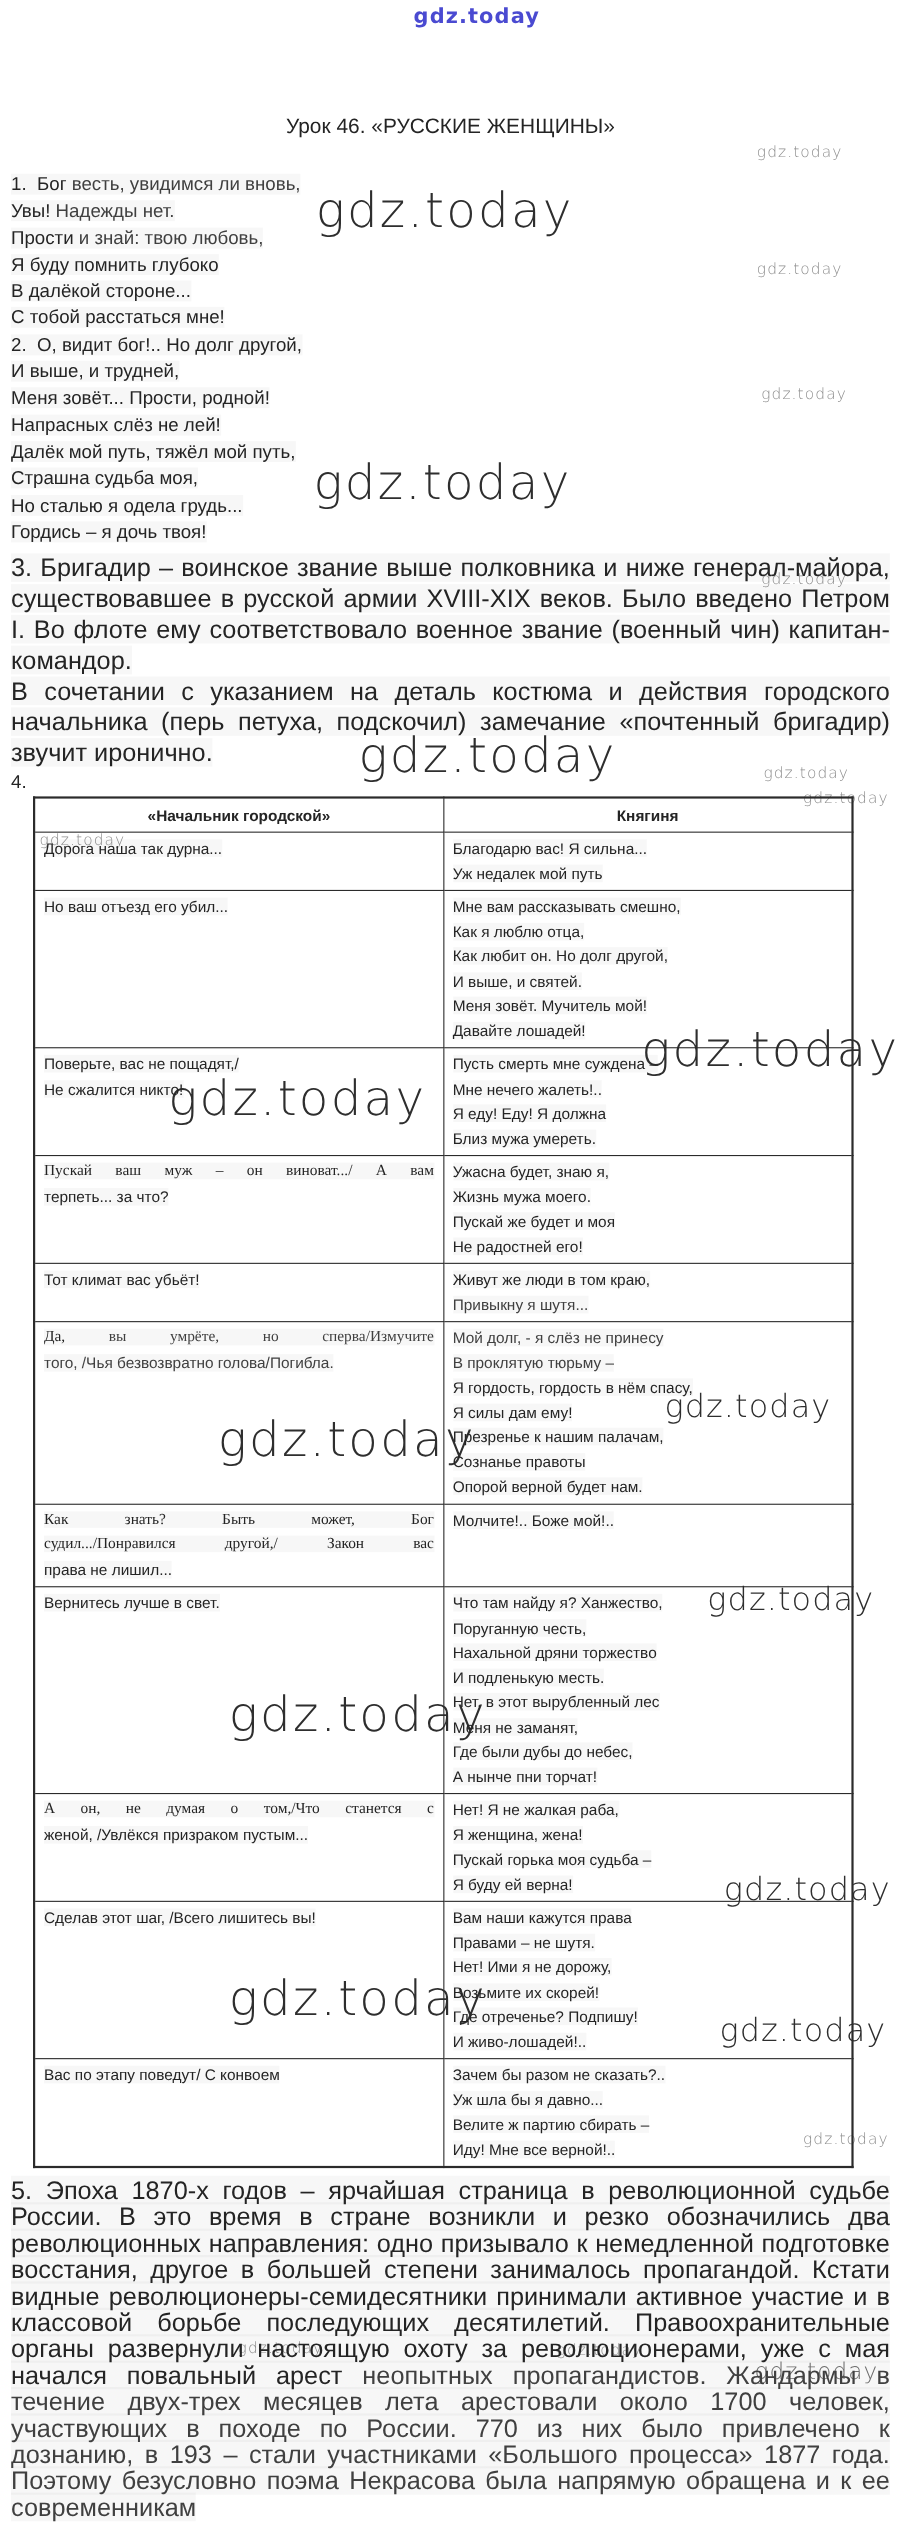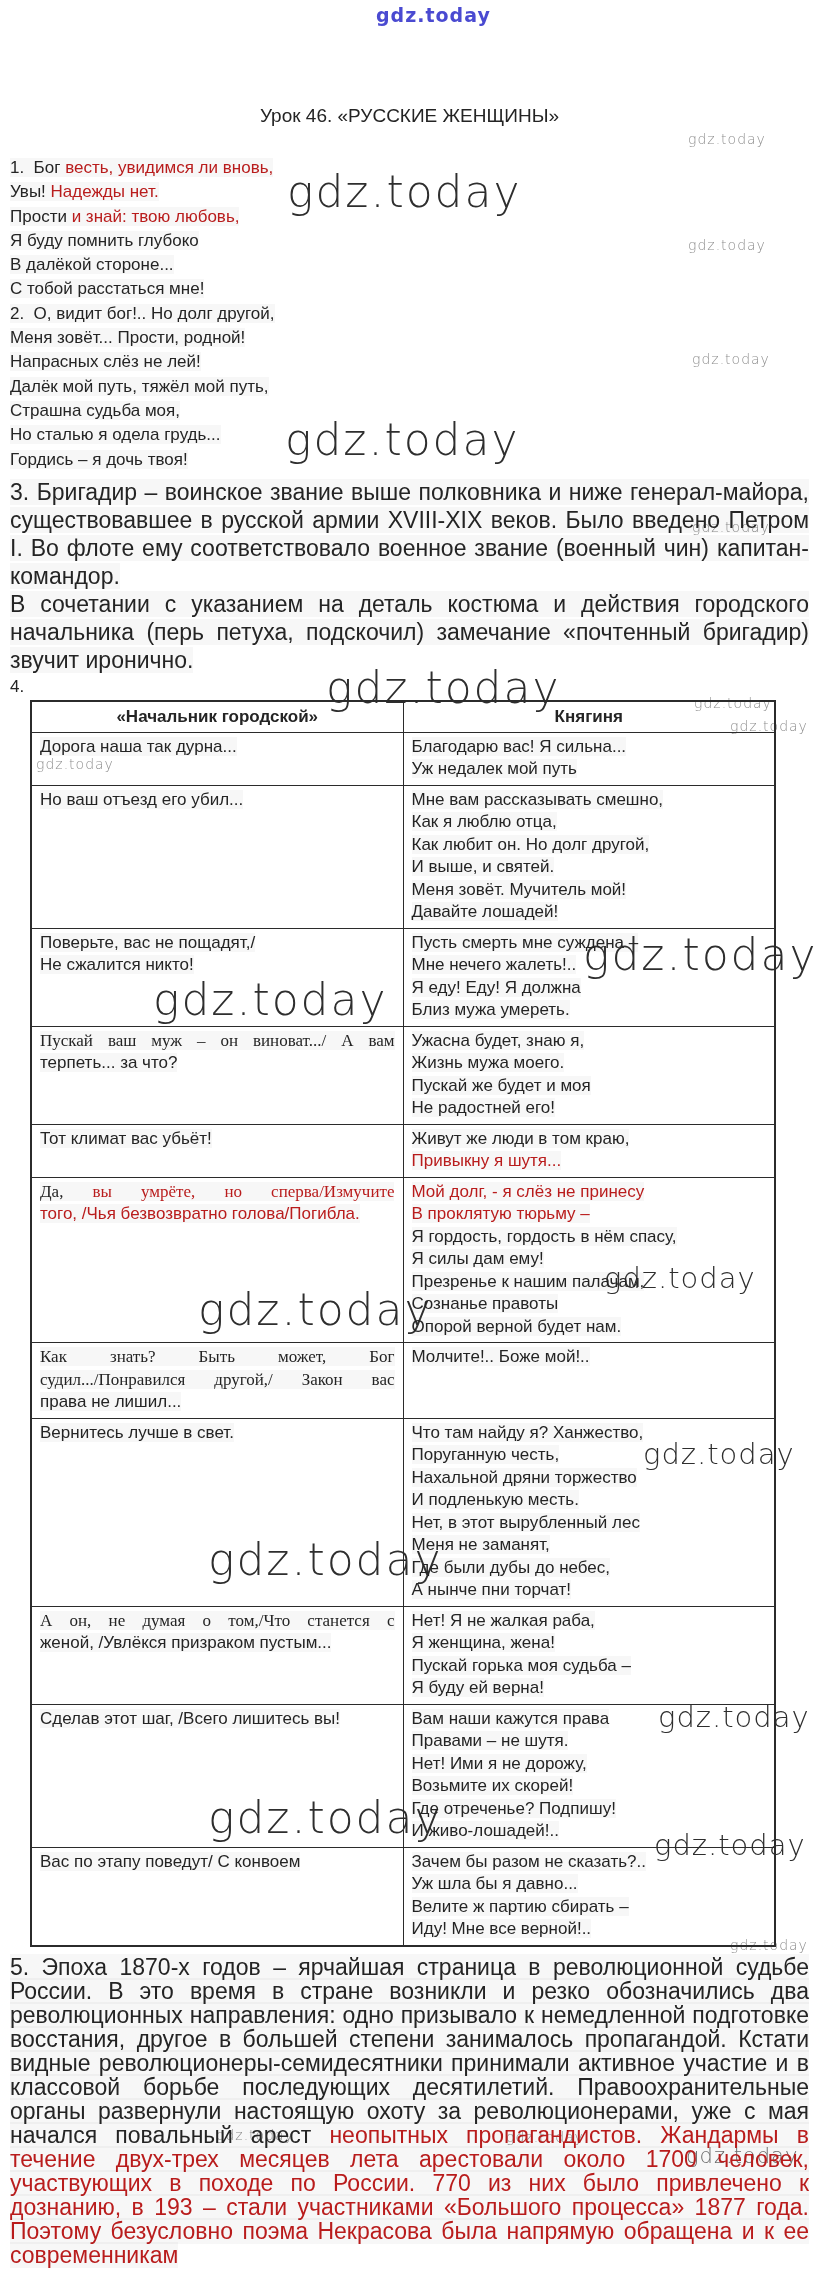--- a/index.html
+++ b/index.html
@@ -40,32 +40,32 @@
   table.dialogue{
     border-collapse:collapse;
     table-layout:fixed;
     width:744px;
     margin:0 0 0 20px;
     border:2px solid #2b2b2b;
   }
   table.dialogue th, table.dialogue td{
     border:1px solid #2b2b2b;
     vertical-align:top;
-    font-size:17px;
+    font-size:14px;
     padding:3px 8px 4px 8px;
     background:transparent;
   }
   table.dialogue th{
     font-weight:700;text-align:center;padding:5px 4px;line-height:20px;
   }
   td .tline{line-height:22.5px;}
   .poem .tline{line-height:24.3px;}
   .jline{text-align:justify;text-align-last:justify;font-family:Liberation Serif, serif;}
   .seg{background:rgba(70,70,70,0.045);}
-  .faded{color:#b91c1c;}
+  .faded{color:#404040;}
   .para5{line-height:24px;margin-top:8px;}
 </style>
 </head>
 <body>
 
 <div class="page">
 
   <div id="wm-layer">
       <div class="wm wm-blue" style="left: 376px; top: 6px;">gdz.today</div>
       <div class="wm wm-small" style="left: 688px; top: 132px;">gdz.today</div>
@@ -101,20 +101,21 @@
         <div class="tline"><span class="seg">1.&nbsp; Бог </span><span class="seg faded">весть, увидимся ли вновь,</span></div>
         <div class="tline"><span class="seg">Увы! </span><span class="seg faded">Надежды нет.</span></div>
         <div class="tline"><span class="seg">Прости </span><span class="seg faded">и знай: твою любовь,</span></div>
         <div class="tline"><span class="seg">Я буду помнить глубоко</span></div>
         <div class="tline"><span class="seg">В далёкой стороне...</span></div>
         <div class="tline"><span class="seg">С тобой расстаться мне!</span></div>
       </div>
 
     <div class="poem" id="poem2">
         <div class="tline"><span class="seg">2.&nbsp; О, видит бог!.. Но долг другой,</span></div>
+        <div class="tline"><span class="seg">И выше, и трудней,</span></div>
         <div class="tline"><span class="seg">Меня зовёт... Прости, родной!</span></div>
         <div class="tline"><span class="seg">Напрасных слёз не лей!</span></div>
         <div class="tline"><span class="seg">Далёк мой путь, тяжёл мой путь,</span></div>
         <div class="tline"><span class="seg">Страшна судьба моя,</span></div>
         <div class="tline"><span class="seg">Но сталью я одела грудь...</span></div>
         <div class="tline"><span class="seg">Гордись – я дочь твоя!</span></div>
       </div>
 
     <p class="para" id="para3a"><span class="seg">3. Бригадир – воинское звание выше полковника и ниже генерал-майора, существовавшее в русской армии XVIII-XIX веков. Было введено Петром I. Во флоте ему соответствовало военное звание (военный чин) капитан-командор.</span></p>
     <p class="para" id="para3b"><span class="seg">В сочетании с указанием на деталь костюма и действия городского начальника (перь петуха, подскочил) замечание «почтенный бригадир) звучит иронично.</span></p>

